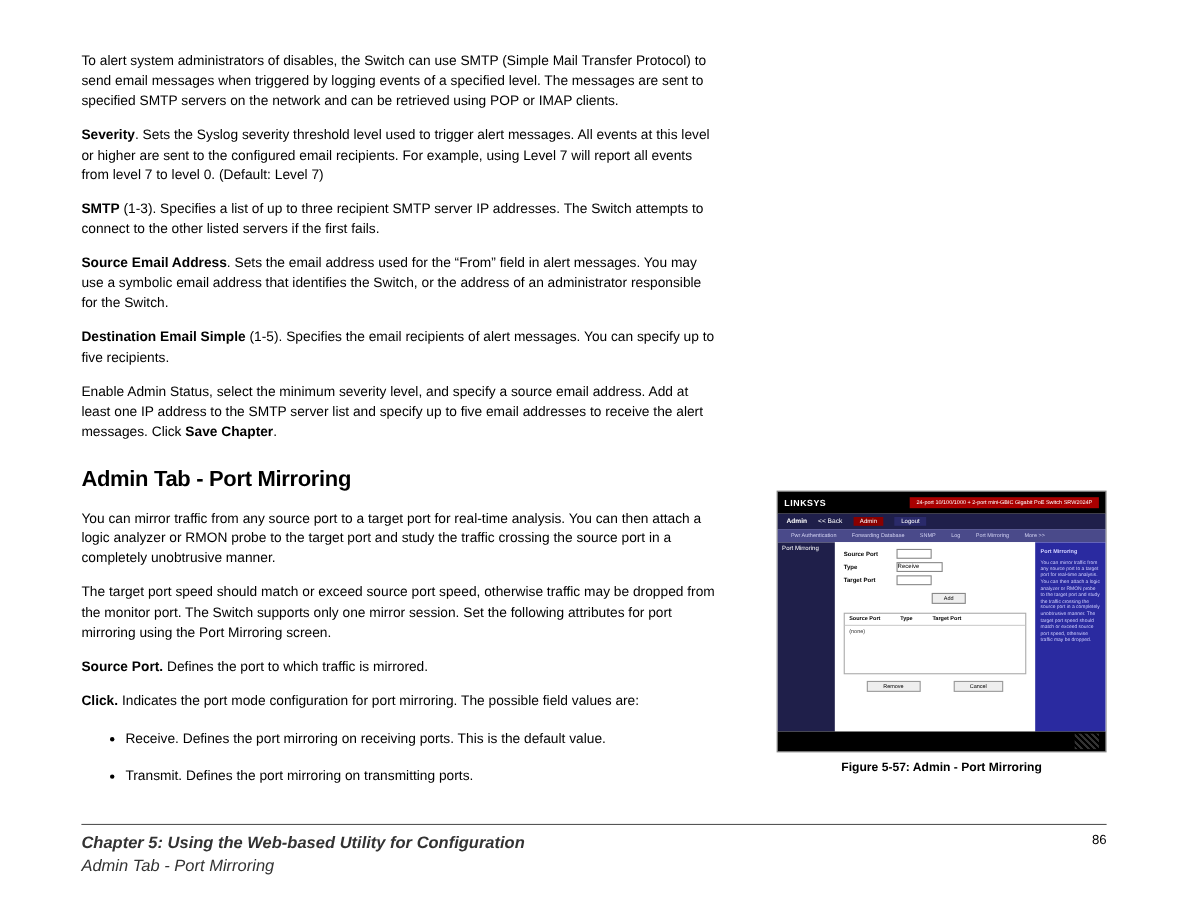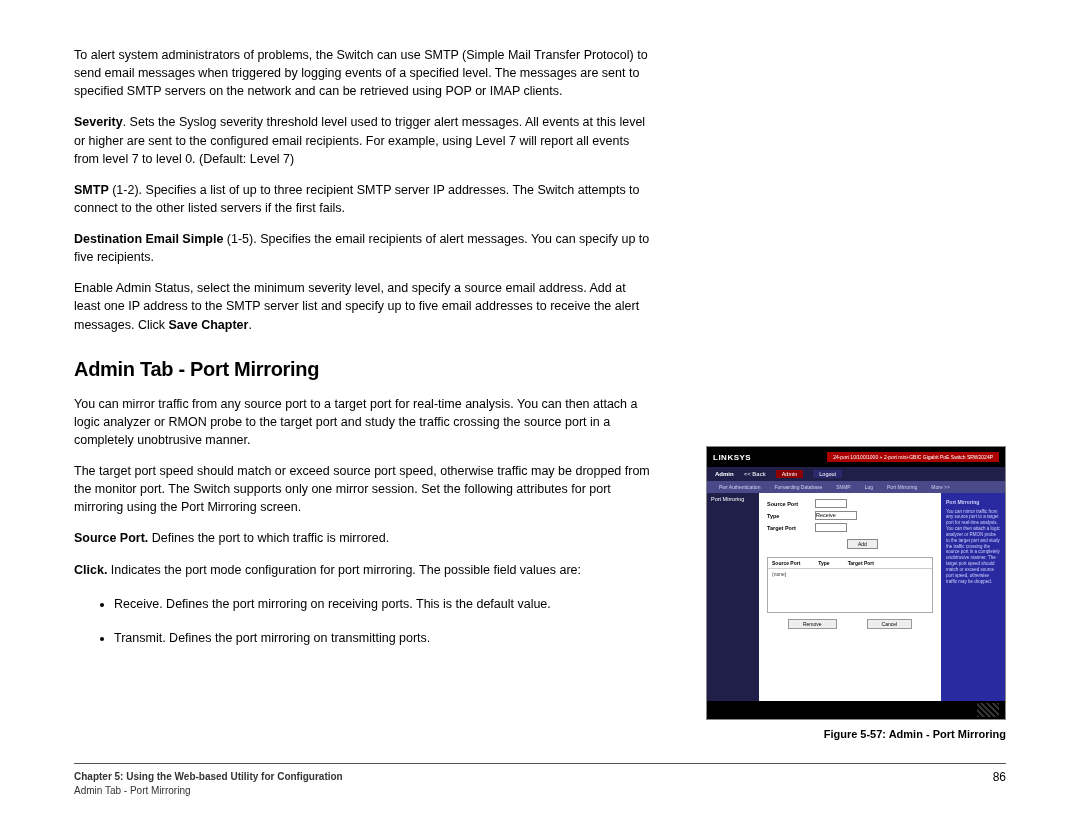--- a/index.html
+++ b/index.html
@@ -55,44 +55,45 @@
     bottom: 36px;
   }
   .footer-line {
     border-top: 1px solid #555;
     padding-top: 6px;
     display: flex;
     justify-content: space-between;
     align-items: flex-start;
   }
   .footer-left {
-    font-size: 10px;
+    font-size: 15px;
     color: #333;
     line-height: 1.4;
+    font-style: italic;
   }
   .footer-left .chap { font-weight: bold; }
   .footer-right {
     font-size: 12px;
   }
   
   .figure-wrap {
     position: absolute;
     top: 446px;
     right: 74px;
     width: 300px;
   }
   .figure-caption {
     font-size: 11px;
     font-weight: bold;
-    text-align: right;
+    text-align: center;
     margin-top: 8px;
   }
   .screenshot {
     width: 300px;
-    height: 274px;
+    height: 238px;
     border: 1px solid #888;
     background: #fff;
     display: flex;
     flex-direction: column;
     font-size: 6px;
     justify-content: center;
   }
   .ss-top {
     background: #000;
     color: #fff;
@@ -230,31 +231,34 @@
     width: 22px;
     height: 14px;
     background: repeating-linear-gradient(45deg, #333 0 2px, #000 2px 4px);
   }
 </style>
 </head>
 <body>
 
 <div class="page">
 
-  <p class="body-text">To alert system administrators of problems, the Switch can use SMTP (Simple Mail Transfer Protocol) to send email messages when triggered by logging events of a specified level. The messages are sent to specified SMTP servers on the network and can be retrieved using POP or IMAP clients.</p>
+  <p class="body-text">To alert system administrators of disables, the Switch can use SMTP (Simple Mail Transfer Protocol) to send email messages when triggered by logging events of a specified level. The messages are sent to specified SMTP servers on the network and can be retrieved using POP or IMAP clients.</p>
 
 
   <p class="body-text">
     <span class="bold">Severity</span><span>. Sets the Syslog severity threshold level used to trigger alert messages. All events at this level or higher are sent to the configured email recipients. For example, using Level 7 will report all events from level 7 to level 0. (Default: Level 7)</span>
   </p>
 
   <p class="body-text">
-    <span class="bold">SMTP</span><span> (1-2). Specifies a list of up to three recipient SMTP server IP addresses. The Switch attempts to connect to the other listed servers if the first fails.</span>
-  </p>
-
+    <span class="bold">SMTP</span><span> (1-3). Specifies a list of up to three recipient SMTP server IP addresses. The Switch attempts to connect to the other listed servers if the first fails.</span>
+  </p>
+
+  <p class="body-text">
+    <span class="bold">Source Email Address</span><span>. Sets the email address used for the “From” field in alert messages. You may use a symbolic email address that identifies the Switch, or the address of an administrator responsible for the Switch.</span>
+  </p>
 
   <p class="body-text">
     <span class="bold">Destination Email Simple</span><span> (1-5). Specifies the email recipients of alert messages. You can specify up to five recipients.</span>
   </p>
 
   <p class="body-text">
     <span>Enable Admin Status, select the minimum severity level, and specify a source email address. Add at least one IP address to the SMTP server list and specify up to five email addresses to receive the alert messages. Click </span><span class="bold">Save Chapter</span><span>.</span>
   </p>
 
   <h2 class="section-heading">Admin Tab - Port Mirroring</h2>

